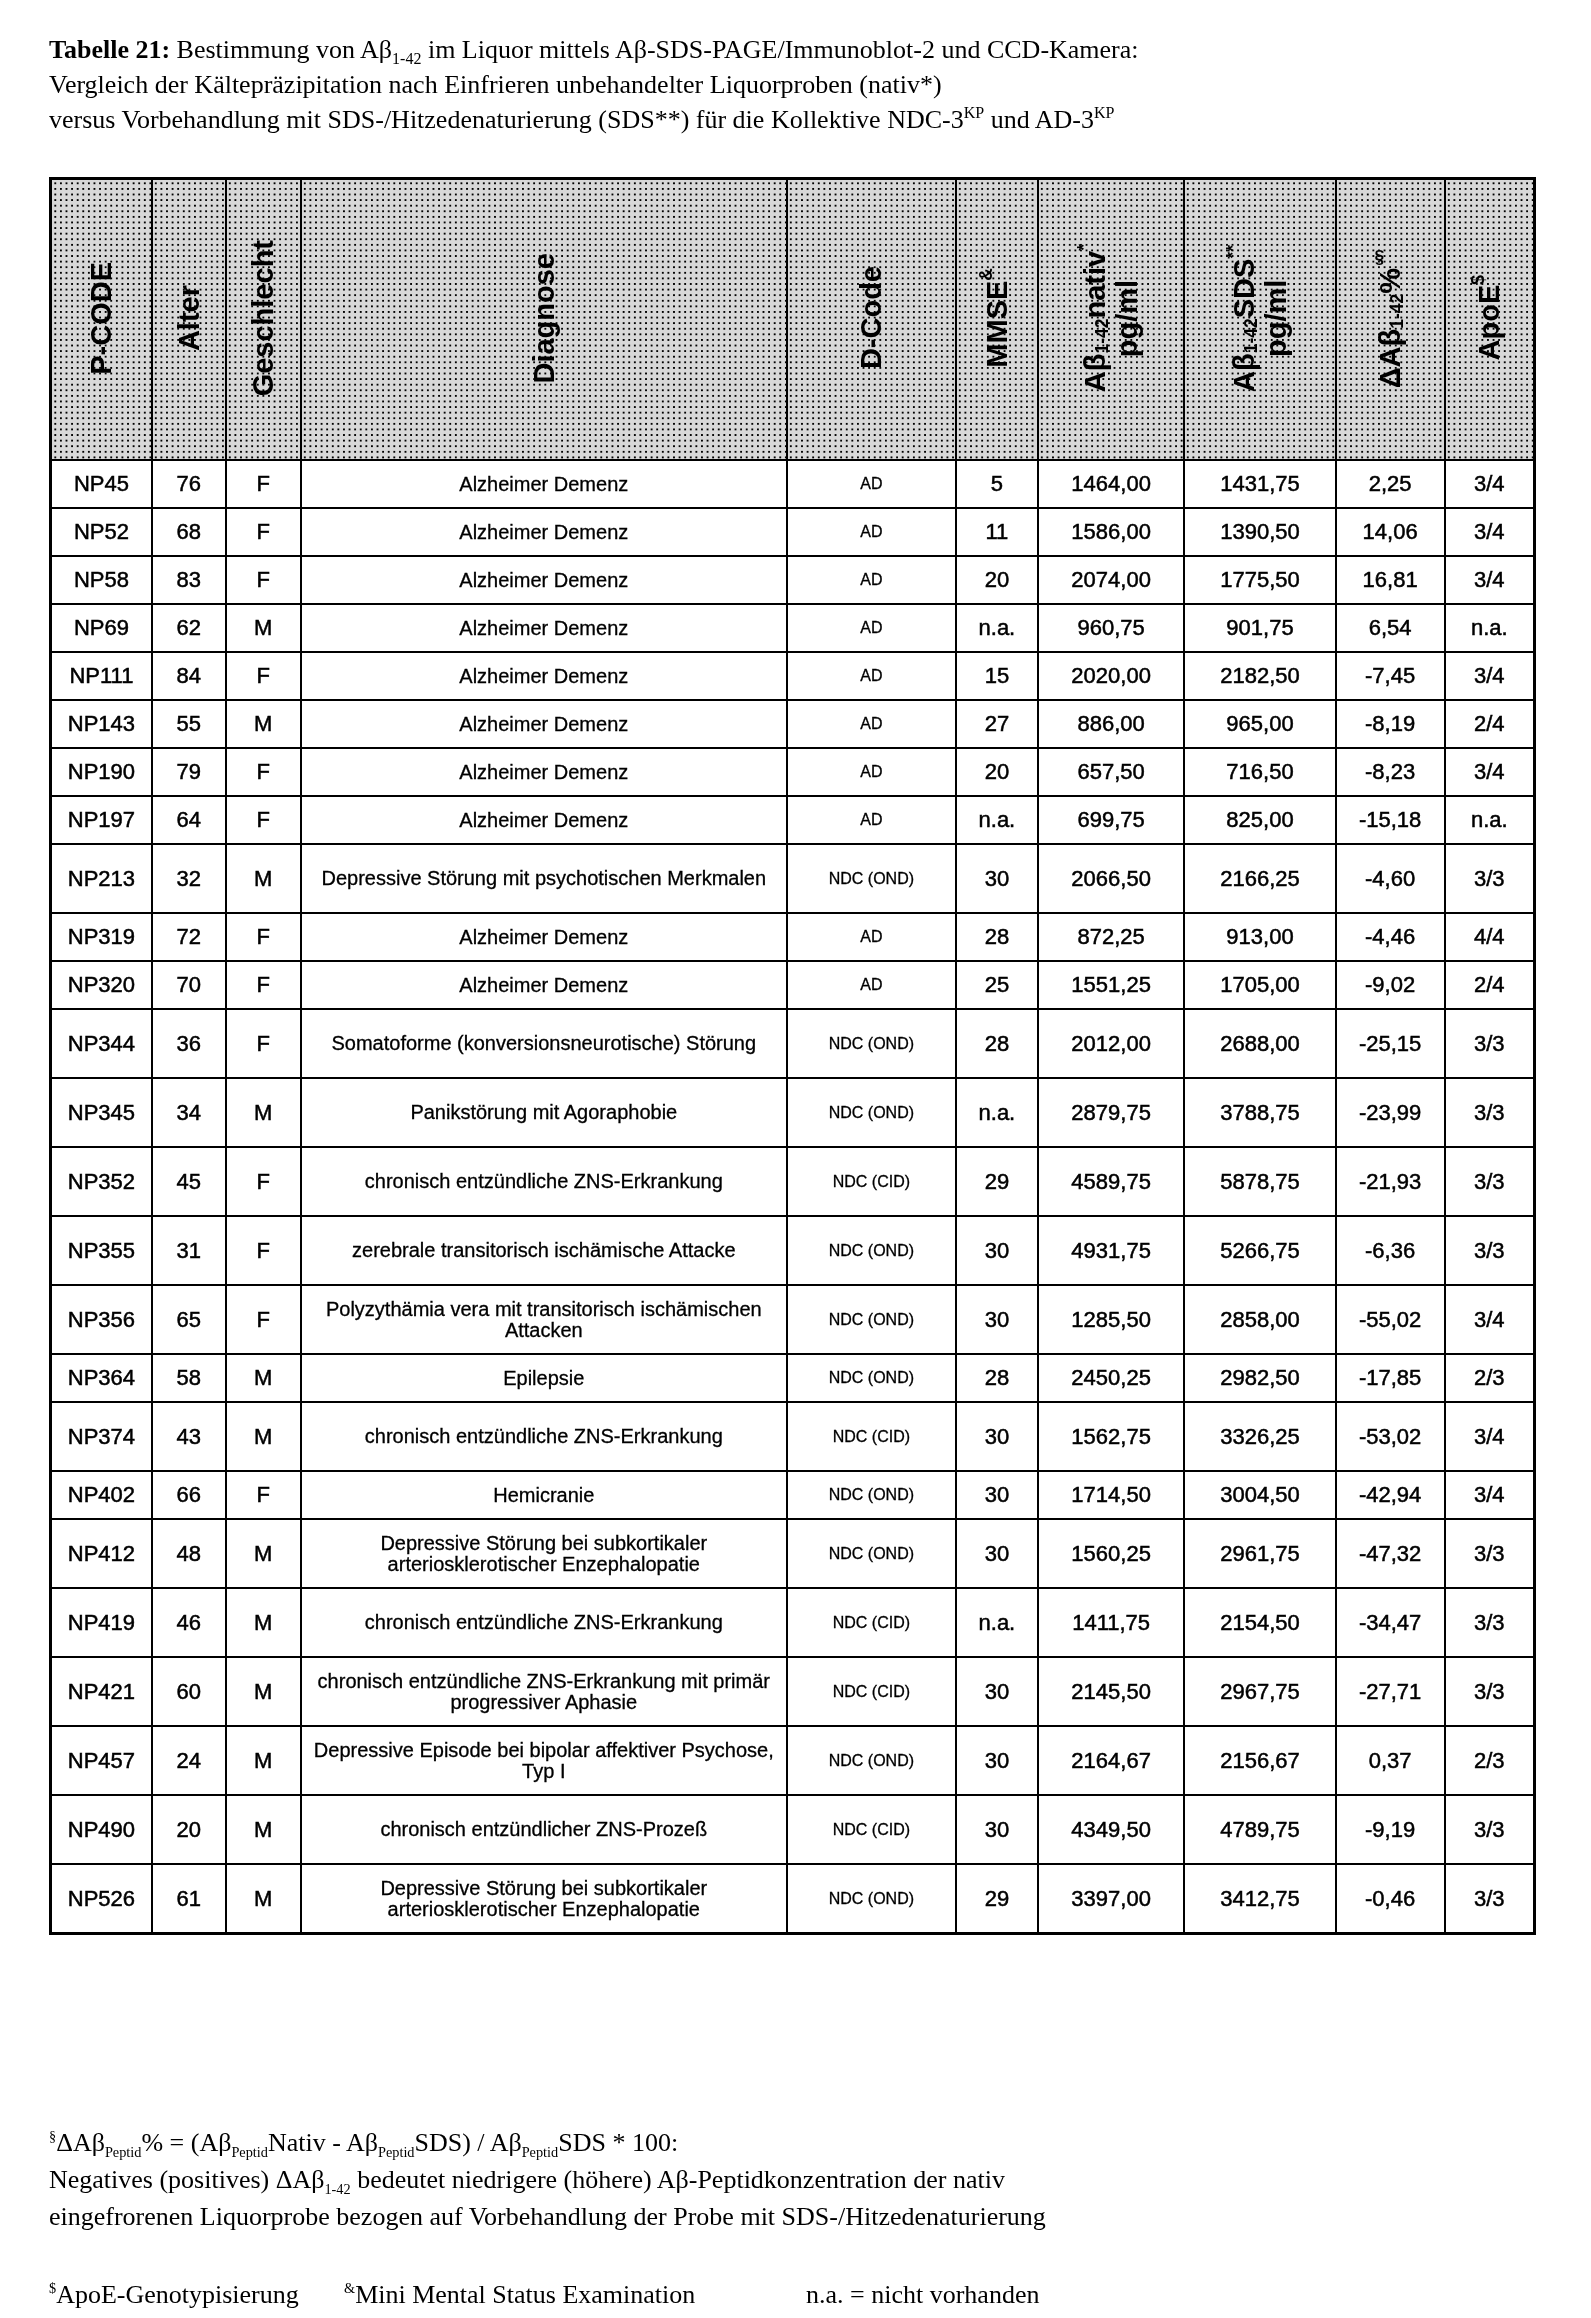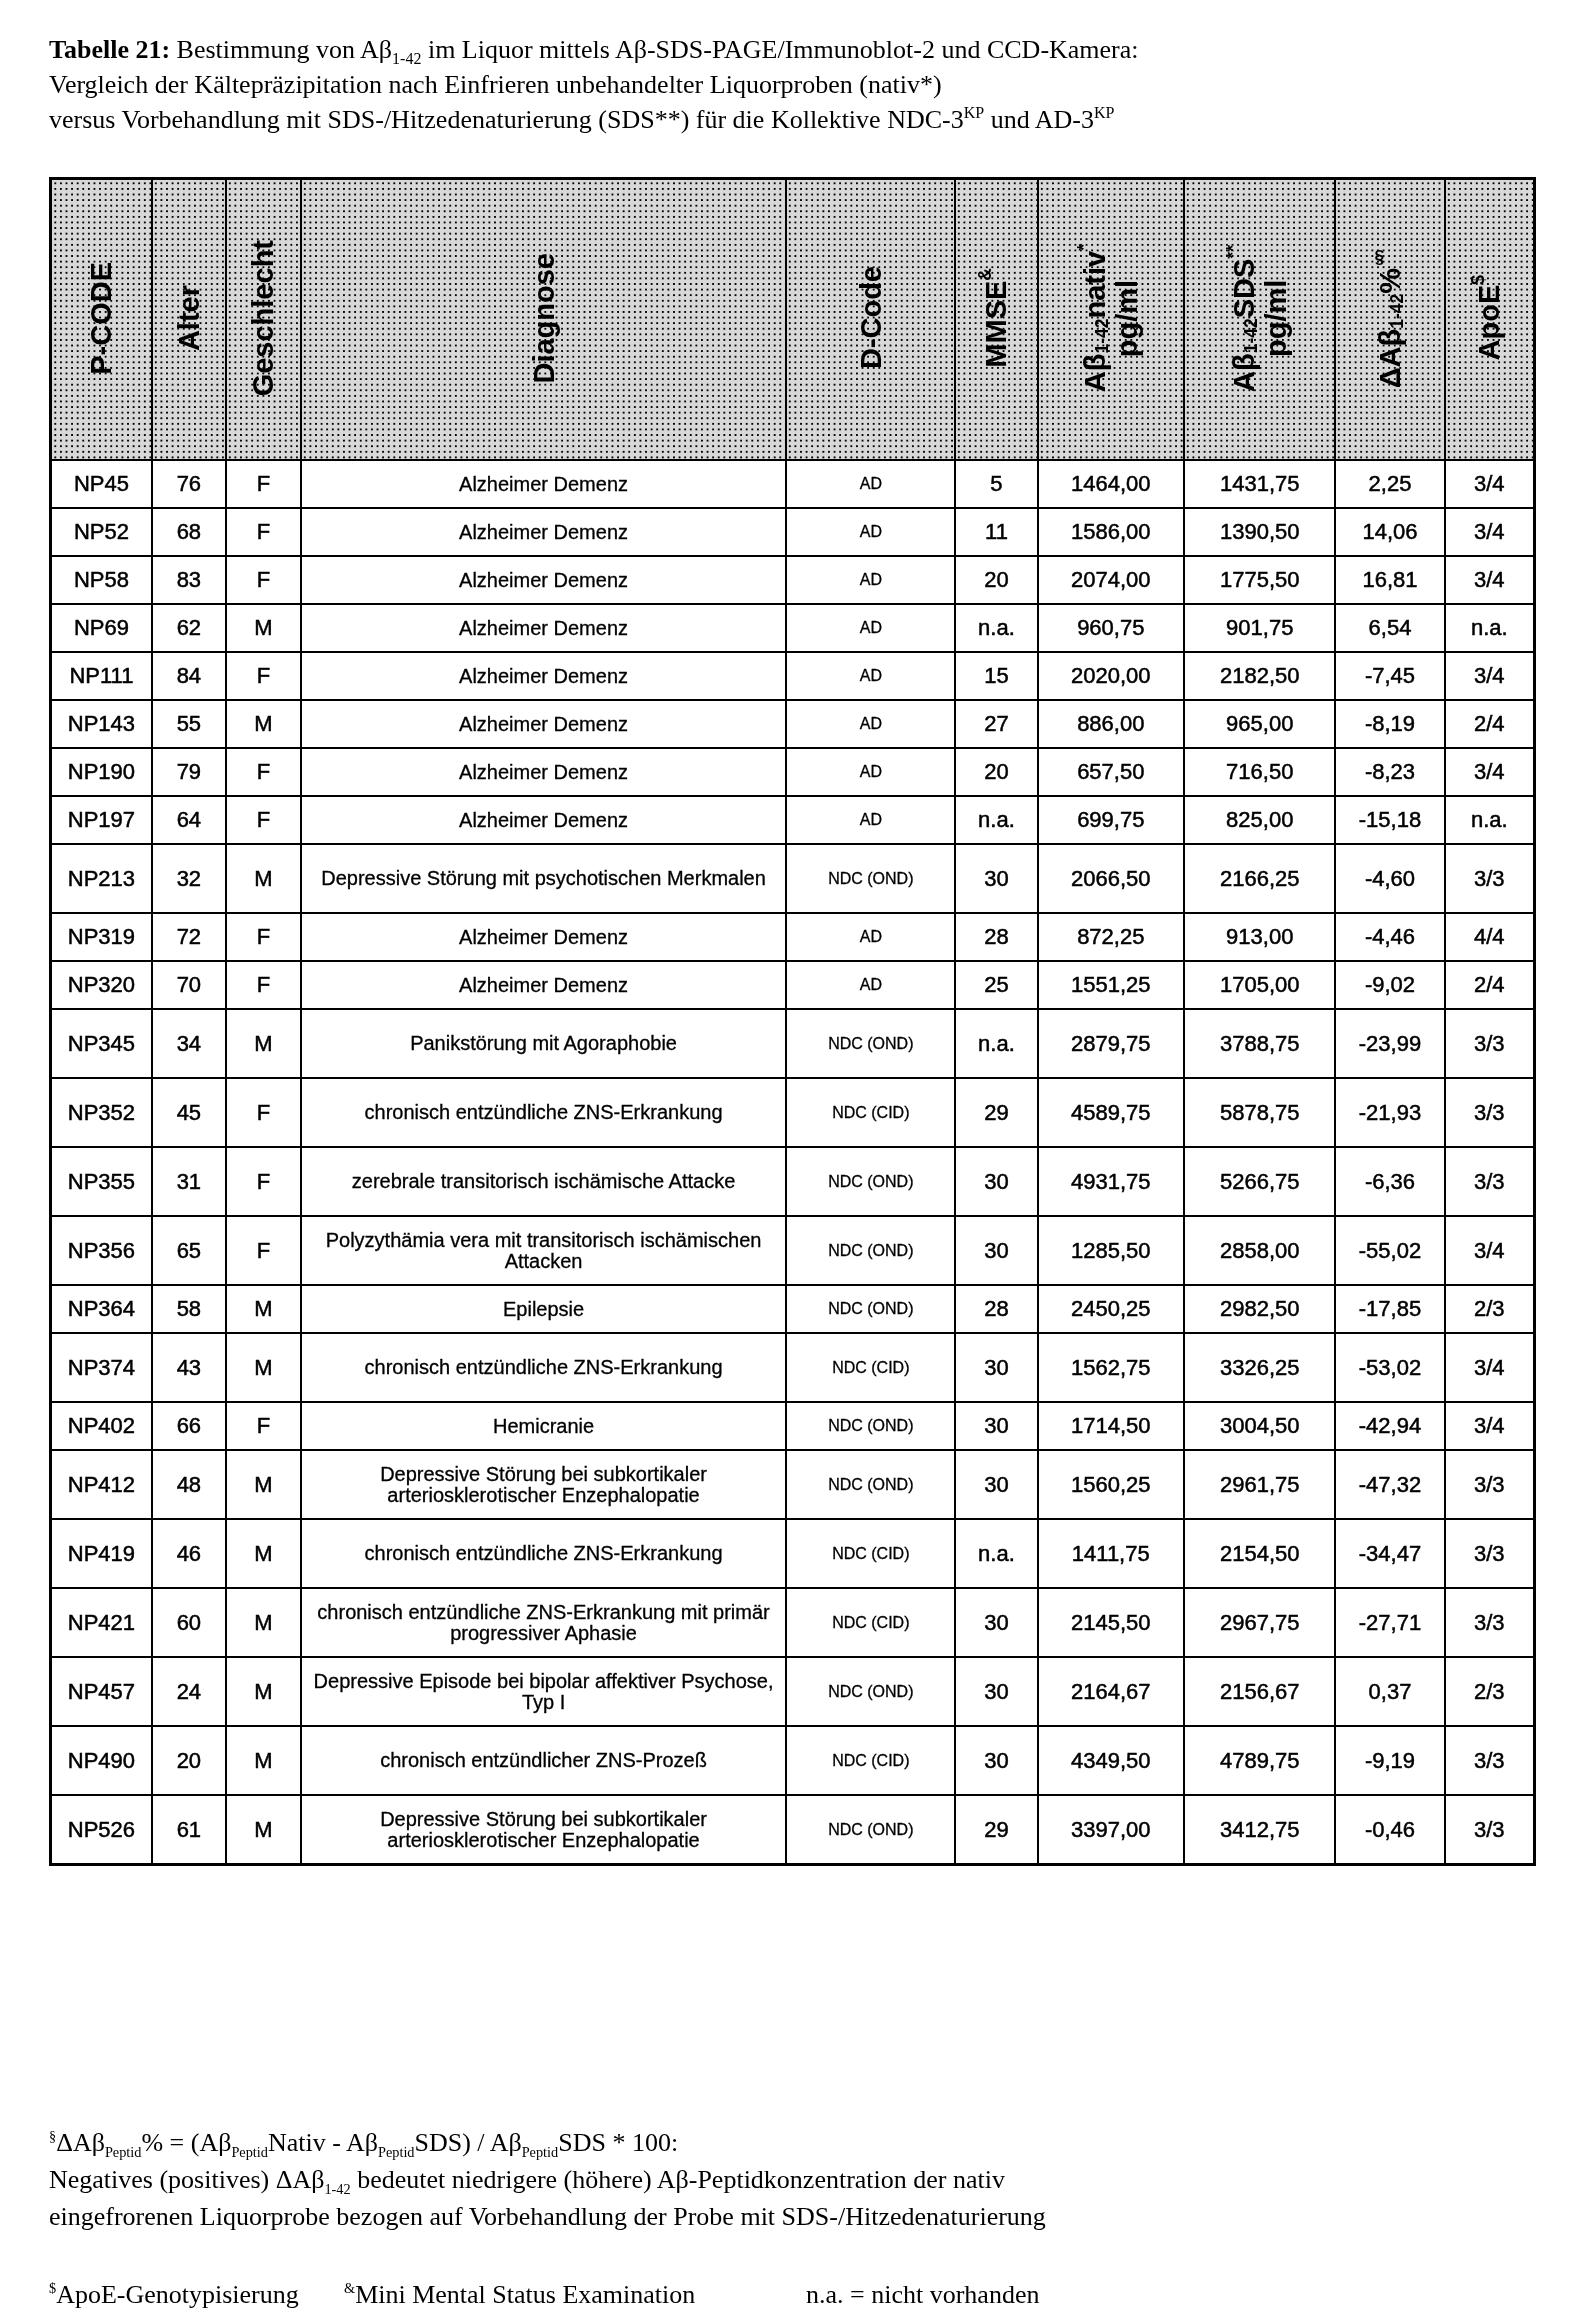--- a/index.html
+++ b/index.html
@@ -218,20 +218,32 @@
         <td class="num">F</td>
         <td class="diag">Alzheimer Demenz</td>
         <td class="dcode">AD</td>
         <td class="num">25</td>
         <td class="num">1551,25</td>
         <td class="num">1705,00</td>
         <td class="num">-9,02</td>
         <td class="num">2/4</td>
       </tr>
       <tr class="h2">
+        <td class="pcode">NP344</td>
+        <td class="num">36</td>
+        <td class="num">F</td>
+        <td class="diag">Somatoforme (konversionsneurotische) Störung</td>
+        <td class="dcode">NDC (OND)</td>
+        <td class="num">28</td>
+        <td class="num">2012,00</td>
+        <td class="num">2688,00</td>
+        <td class="num">-25,15</td>
+        <td class="num">3/3</td>
+      </tr>
+      <tr class="h2">
         <td class="pcode">NP345</td>
         <td class="num">34</td>
         <td class="num">M</td>
         <td class="diag">Panikstörung mit Agoraphobie</td>
         <td class="dcode">NDC (OND)</td>
         <td class="num">n.a.</td>
         <td class="num">2879,75</td>
         <td class="num">3788,75</td>
         <td class="num">-23,99</td>
         <td class="num">3/3</td>

